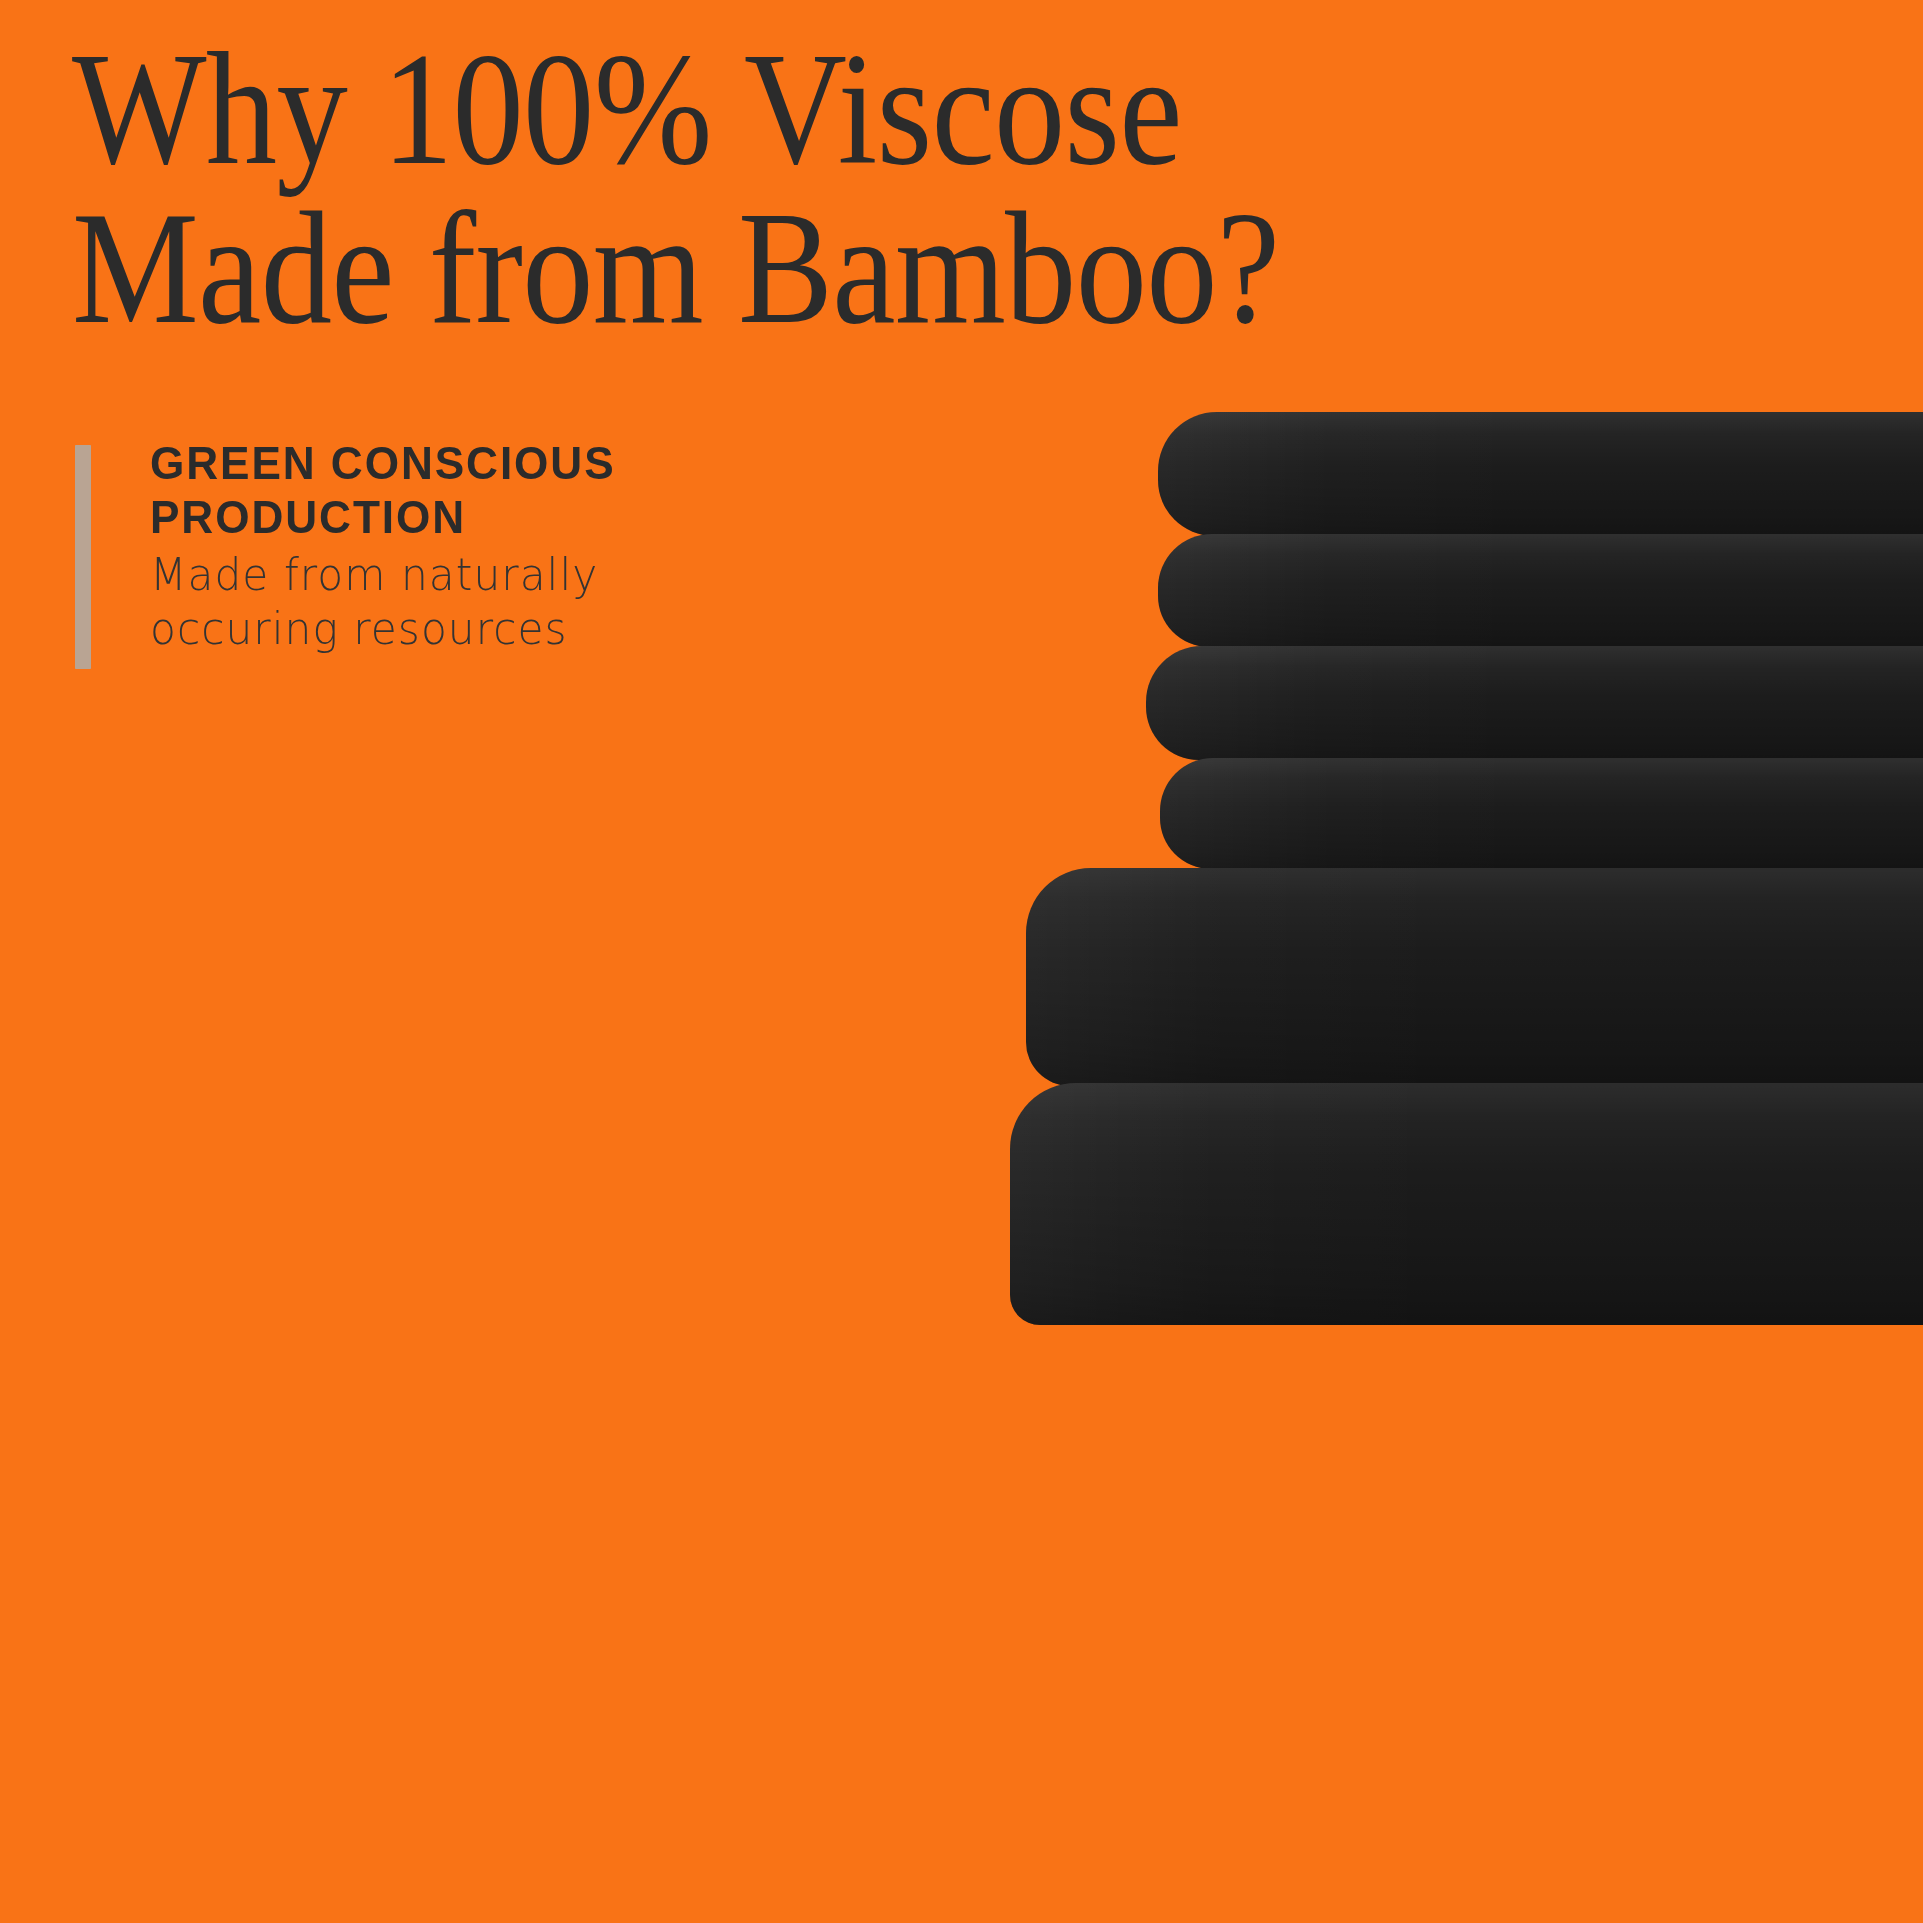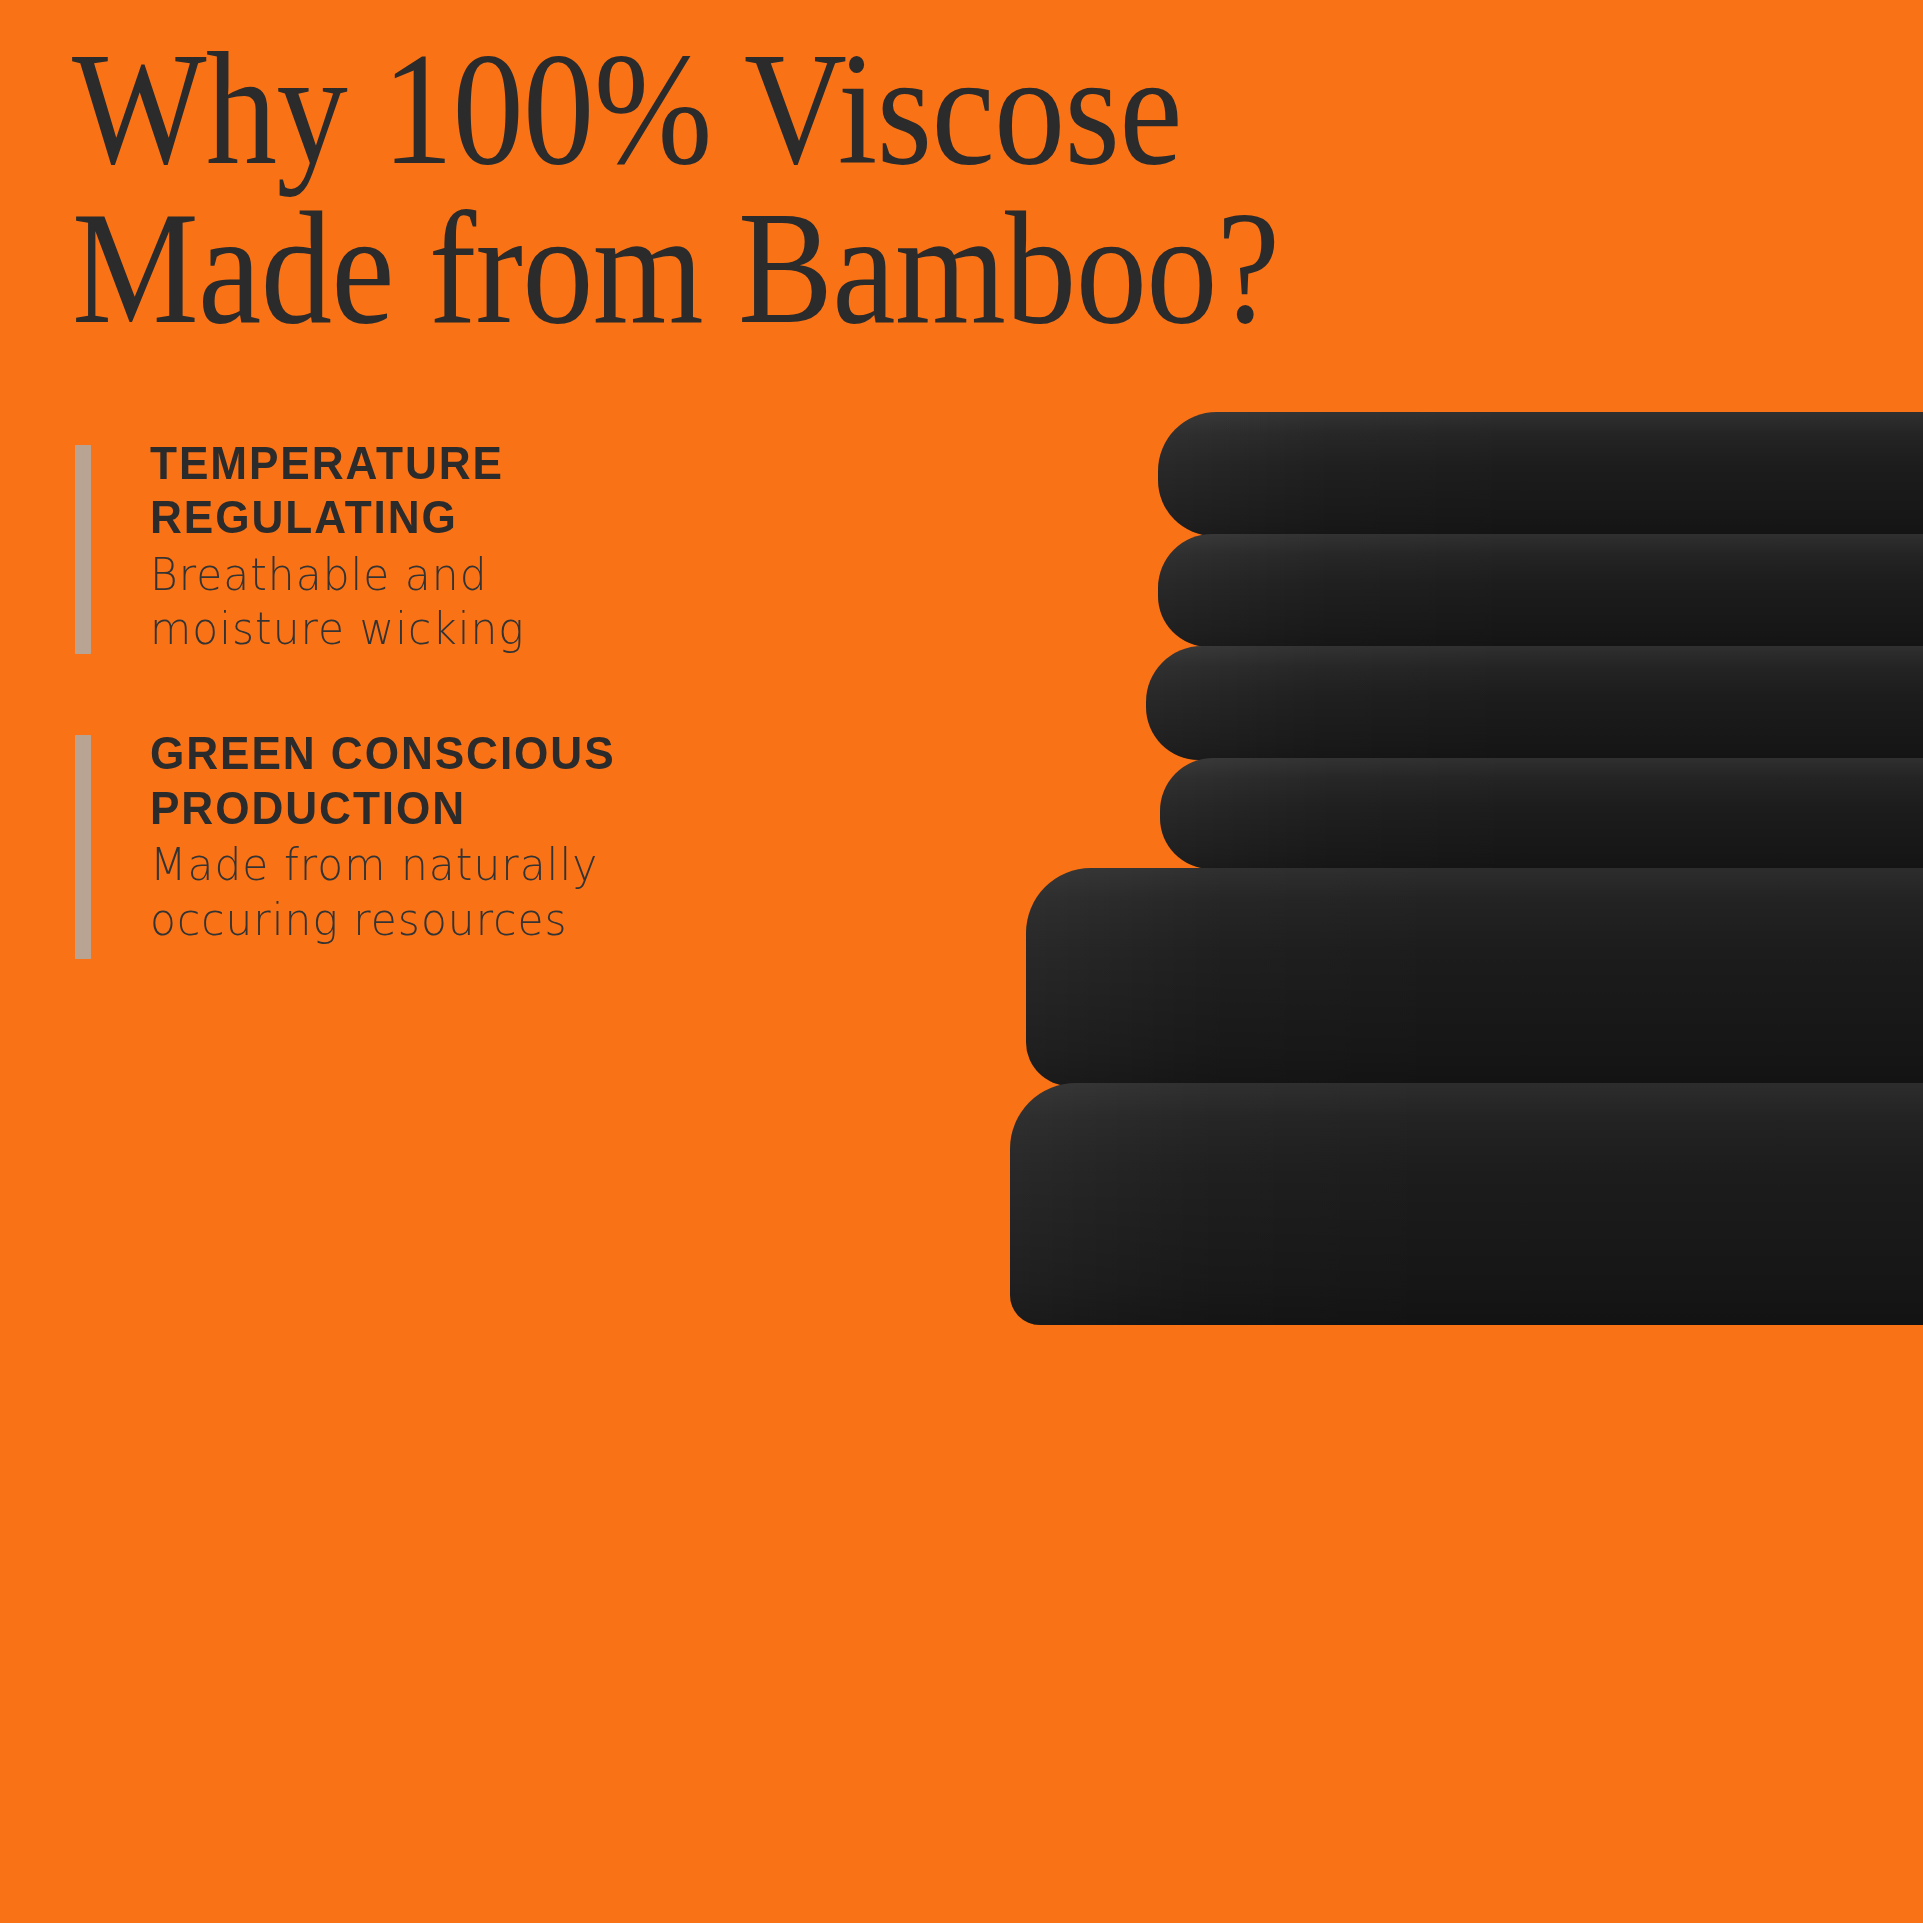--- a/index.html
+++ b/index.html
@@ -141,27 +141,20 @@
 
 <div id="page">
 
   <h1 id="headline">
     <span class="hl-line">Why 100% Viscose</span>
     <span class="hl-line">Made from Bamboo?</span>
   </h1>
 
   <div id="features">
 
-    <div class="feature f0">
-      <span class="accent-bar"></span>
-      <div class="f-title">TEMPERATURE
-REGULATING</div>
-      <div class="f-desc">Breathable and
-moisture wicking</div>
-    </div>
 
 
 
     <div class="feature f3">
       <span class="accent-bar"></span>
       <div class="f-title">GREEN CONSCIOUS
 PRODUCTION</div>
       <div class="f-desc">Made from naturally
 occuring resources</div>
     </div>

